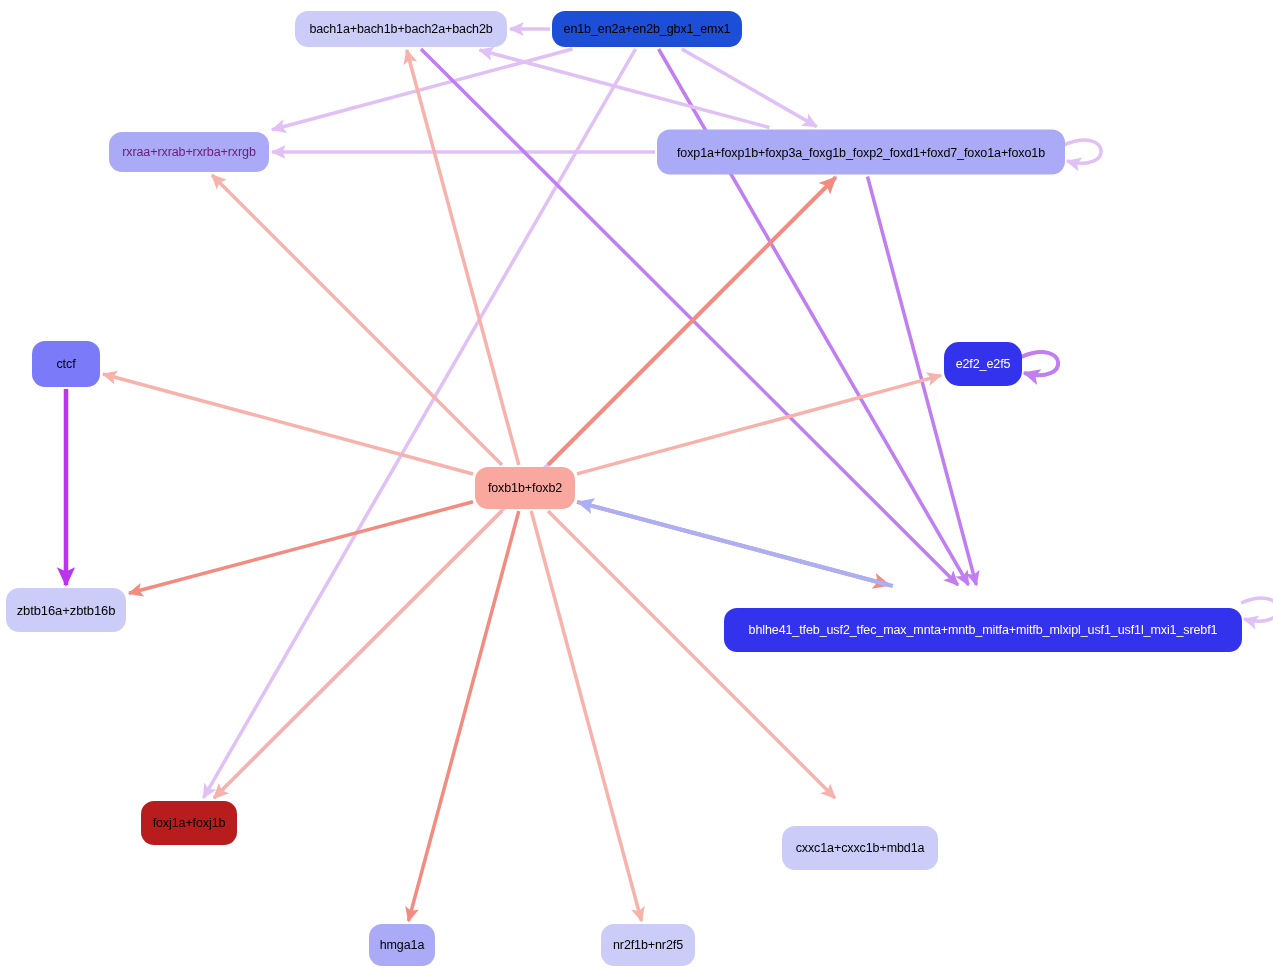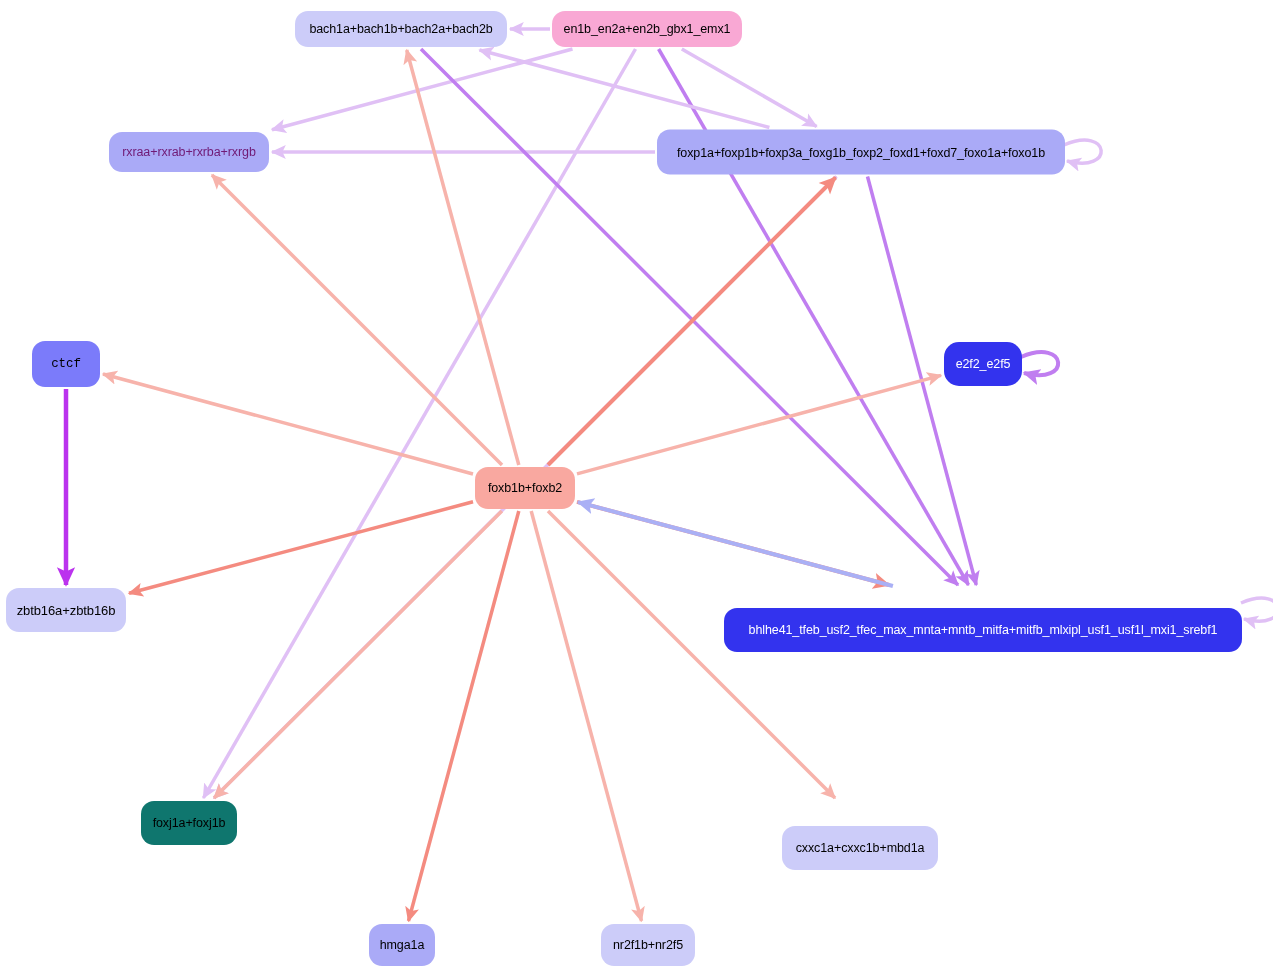--- a/index.html
+++ b/index.html
@@ -93,45 +93,45 @@
         <path d="M 531.2 511.0 L 641.5 921.0" fill="none" stroke="#f7b3ab" stroke-width="3.5" stroke-linecap="butt" marker-end="url(#mf7b3ab)"></path>
         <path d="M 892.9 586.0 L 578.0 502.1" fill="none" stroke="#aab0f5" stroke-width="4" stroke-linecap="butt" marker-end="url(#maab0f5)"></path>
         <path d="M 1241 603 C 1288 583, 1292 632, 1244 619" fill="none" stroke="#e0c0f5" stroke-width="3.5" stroke-linecap="butt" marker-end="url(#me0c0f5)"></path>
         <path d="M 1021 357 C 1068 337, 1072 386, 1024 373" fill="none" stroke="#c07ef0" stroke-width="4" stroke-linecap="butt" marker-end="url(#mc07ef0)"></path>
       </g>
   </svg>
   <div id="node-group">
       <div class="node" style="left: 401px; top: 29px; width: 212px; height: 36px; background: rgb(204, 204, 249); color: rgb(0, 0, 0); font-size: 12.5px;">
         <span class="node-label">bach1a+bach1b+bach2a+bach2b</span>
       </div>
-      <div class="node" style="left: 647px; top: 29px; width: 190px; height: 36px; background: #f9a8d4; color: rgb(0, 0, 0); font-size: 12.5px;">
+      <div class="node" style="left: 647px; top: 29px; width: 190px; height: 36px; background: #1d4ed8; color: rgb(0, 0, 0); font-size: 12.5px;">
         <span class="node-label">en1b_en2a+en2b_gbx1_emx1</span>
       </div>
       <div class="node" style="left: 189px; top: 152px; width: 160px; height: 40px; background: rgb(170, 170, 247); color: #701a75; font-size: 12.5px;">
         <span class="node-label">rxraa+rxrab+rxrba+rxrgb</span>
       </div>
       <div class="node" style="left: 861px; top: 152px; width: 408px; height: 45px; background: rgb(170, 170, 247); color: rgb(0, 0, 0); font-size: 12.5px;">
         <span class="node-label">foxp1a+foxp1b+foxp3a_foxg1b_foxp2_foxd1+foxd7_foxo1a+foxo1b</span>
       </div>
-      <div class="node" style="left: 66px; top: 364px; width: 68px; height: 46px; background: rgb(123, 123, 250); color: rgb(0, 0, 0); font-size: 12.5px; font-family: Liberation Mono, monospace;">
+      <div class="node" style="left: 66px; top: 364px; width: 68px; height: 46px; background: rgb(123, 123, 250); color: rgb(0, 0, 0); font-size: 12.5px;">
         <span class="node-label">ctcf</span>
       </div>
       <div class="node" style="left: 983px; top: 364px; width: 78px; height: 44px; background: rgb(51, 51, 238); color: rgb(255, 255, 255); font-size: 12.5px; border-radius: 15px;">
         <span class="node-label">e2f2_e2f5</span>
       </div>
       <div class="node" style="left: 525px; top: 488px; width: 100px; height: 42px; background: rgb(249, 168, 160); color: rgb(0, 0, 0); font-size: 12.5px;">
         <span class="node-label">foxb1b+foxb2</span>
       </div>
       <div class="node" style="left: 66px; top: 610px; width: 120px; height: 44px; background: rgb(204, 204, 249); color: rgb(0, 0, 0); font-size: 13px;">
         <span class="node-label">zbtb16a+zbtb16b</span>
       </div>
       <div class="node" style="left: 983px; top: 610px; width: 518px; height: 44px; background: rgb(51, 51, 238); color: rgb(255, 255, 255); font-size: 12.5px; margin-top: 20px;">
         <span class="node-label">bhlhe41_tfeb_usf2_tfec_max_mnta+mntb_mitfa+mitfb_mlxipl_usf1_usf1l_mxi1_srebf1</span>
       </div>
-      <div class="node" style="left: 189px; top: 823px; width: 96px; height: 44px; background: #0f766e; color: rgb(0, 0, 0); font-size: 12.5px;">
+      <div class="node" style="left: 189px; top: 823px; width: 96px; height: 44px; background: #b91c1c; color: rgb(0, 0, 0); font-size: 12.5px;">
         <span class="node-label">foxj1a+foxj1b</span>
       </div>
       <div class="node" style="left: 860px; top: 848px; width: 156px; height: 44px; background: rgb(204, 204, 249); color: rgb(0, 0, 0); font-size: 12.5px;">
         <span class="node-label">cxxc1a+cxxc1b+mbd1a</span>
       </div>
       <div class="node" style="left: 402px; top: 945px; width: 66px; height: 42px; background: rgb(170, 170, 247); color: rgb(0, 0, 0); font-size: 12.5px;">
         <span class="node-label">hmga1a</span>
       </div>
       <div class="node" style="left: 648px; top: 945px; width: 94px; height: 42px; background: rgb(204, 204, 249); color: rgb(0, 0, 0); font-size: 12.5px;">
         <span class="node-label">nr2f1b+nr2f5</span>

